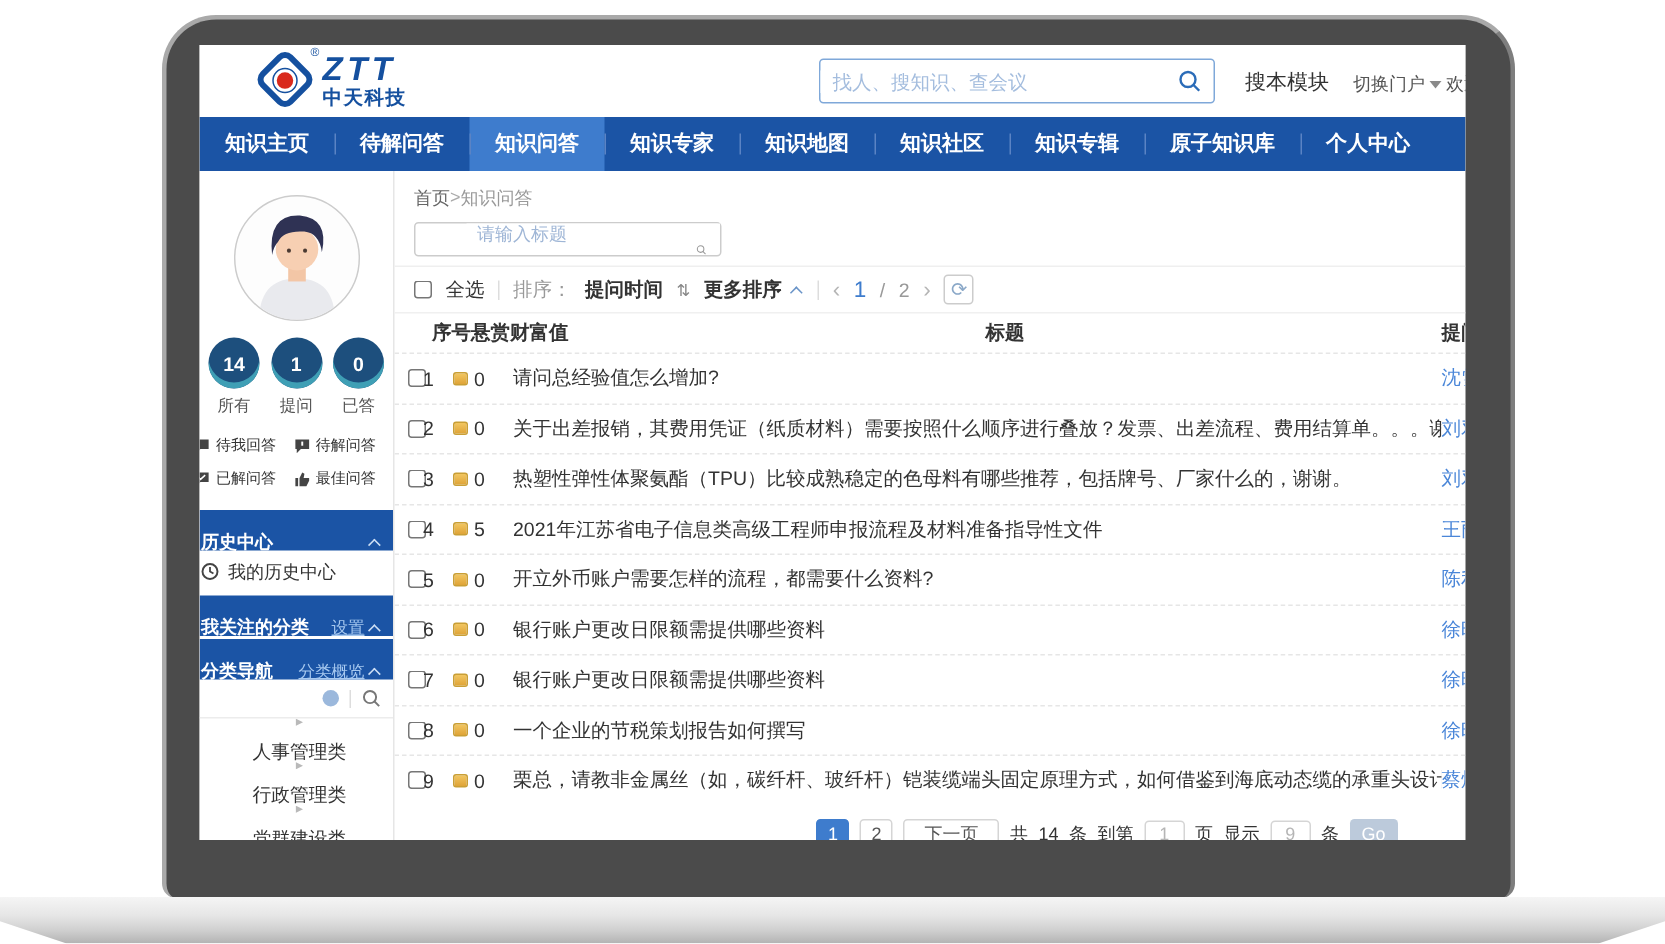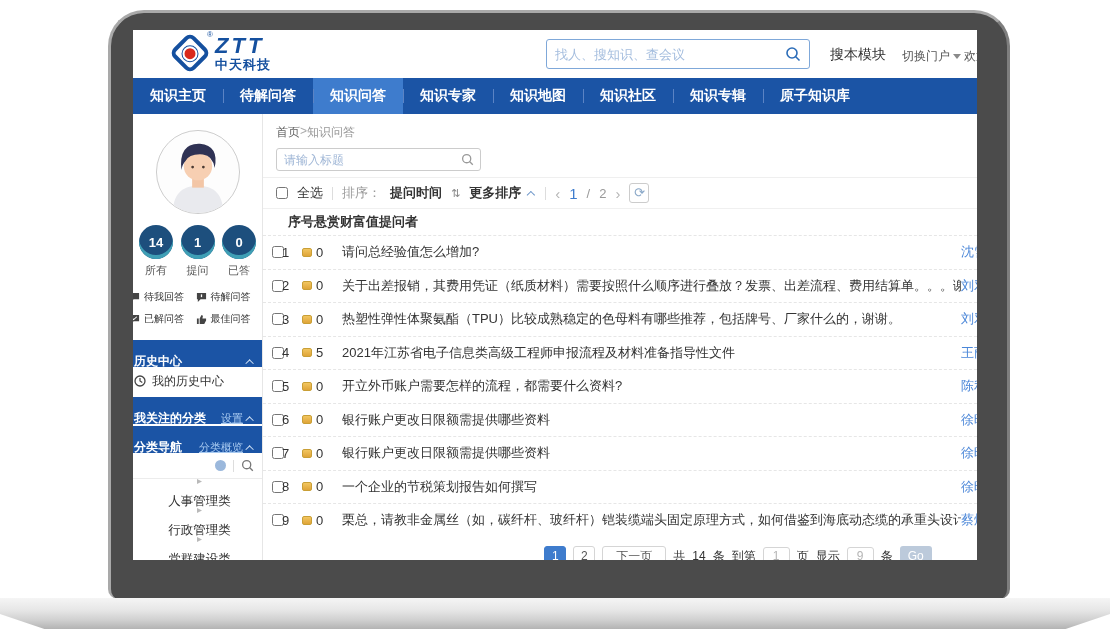--- a/index.html
+++ b/index.html
@@ -84,21 +84,21 @@
     font-size:12.5px; color:#333; cursor:pointer;flex-direction:column; }
   .cat-bullet { width:5px; height:5px; background:#b9b9b9; flex:none;
     clip-path:polygon(0 0,100% 50%,0 100%); }
 
   
   .breadcrumb { padding:10px 0 0 13px; font-size:12px; color:#666; display:flex; gap:0; }
   .breadcrumb .sep { color:#aaa; }
   .breadcrumb .cur { color:#999; }
   .filter-row { padding:7px 0 6px 13px; }
   .filter-box { width:205px; height:23px; border:1px solid #ccc; border-radius:3px;
-    display:flex; align-items:center; }
+    display:flex; align-items:flex-end;flex-direction:column; }
   .filter-box input { flex:1; border:none; outline:none; padding:0 7px; font-size:12px;
     color:#333; font-family:inherit; }
   .filter-box input::placeholder { color:#9fb6d6; }
   .filter-box .mag { margin-right:6px; }
   .toolbar { height:31px; border-top:1px solid #efefef; display:flex; align-items:center;
     gap:9px; padding-left:13px; font-size:13px; color:#333; }
   .toolbar .div { width:1px; height:13px; background:#ddd; }
   .muted { color:#999; }
   .bold { font-weight:bold; }
   .sort-glyph { color:#888; font-size:11px; }
@@ -180,20 +180,21 @@
 
   <div class="nav">
     <div class="nav-item">知识主页</div>
     <div class="nav-item">待解问答</div>
     <div class="nav-item active">知识问答</div>
     <div class="nav-item">知识专家</div>
     <div class="nav-item">知识地图</div>
     <div class="nav-item">知识社区</div>
     <div class="nav-item">知识专辑</div>
     <div class="nav-item">原子知识库</div>
+    <div class="nav-item">个人中心</div>
   </div>
 
   <div class="body-area">
 
     <div class="sidebar">
       <div class="avatar-wrap">
         <svg width="86" height="86" viewBox="0 0 88 88">
           <defs>
               <clipPath id="av">
                 <circle cx="44" cy="44" r="42"></circle>
@@ -337,20 +338,21 @@
         <span class="pg-cur">1</span>
         <span class="muted">/</span>
         <span class="muted">2</span>
         <span class="pg-arrow">›</span>
         <span class="refresh-btn">⟳</span>
       </div>
 
       <div class="thead">
         <span class="th-idx">序号</span>
         <span class="th-reward">悬赏财富值</span>
+        <span class="th-title">标题</span>
         <span class="th-asker">提问者</span>
       </div>
 
       <div class="trow">
         <span class="c-check">
             <input type="checkbox" style="">
           </span>
         <span class="c-idx">1</span>
         <span class="c-reward">
             <span class="coin"></span>

